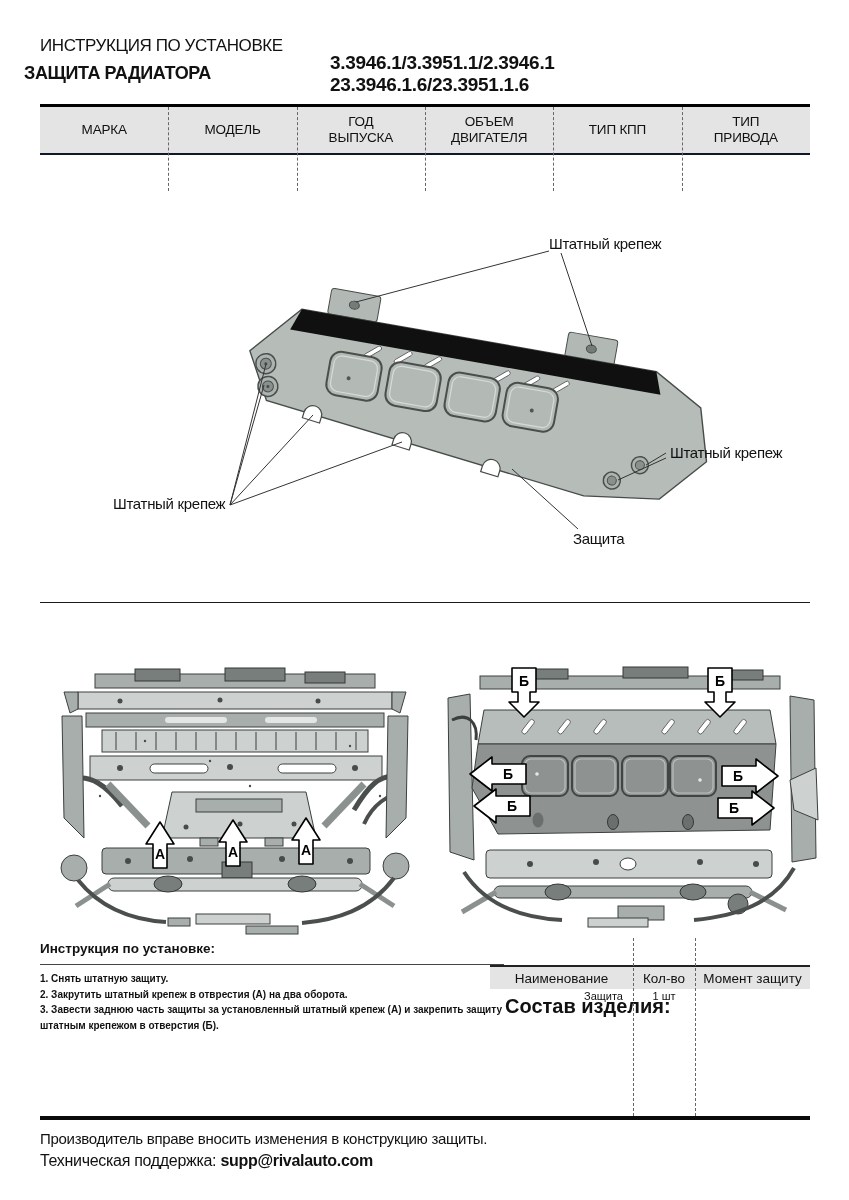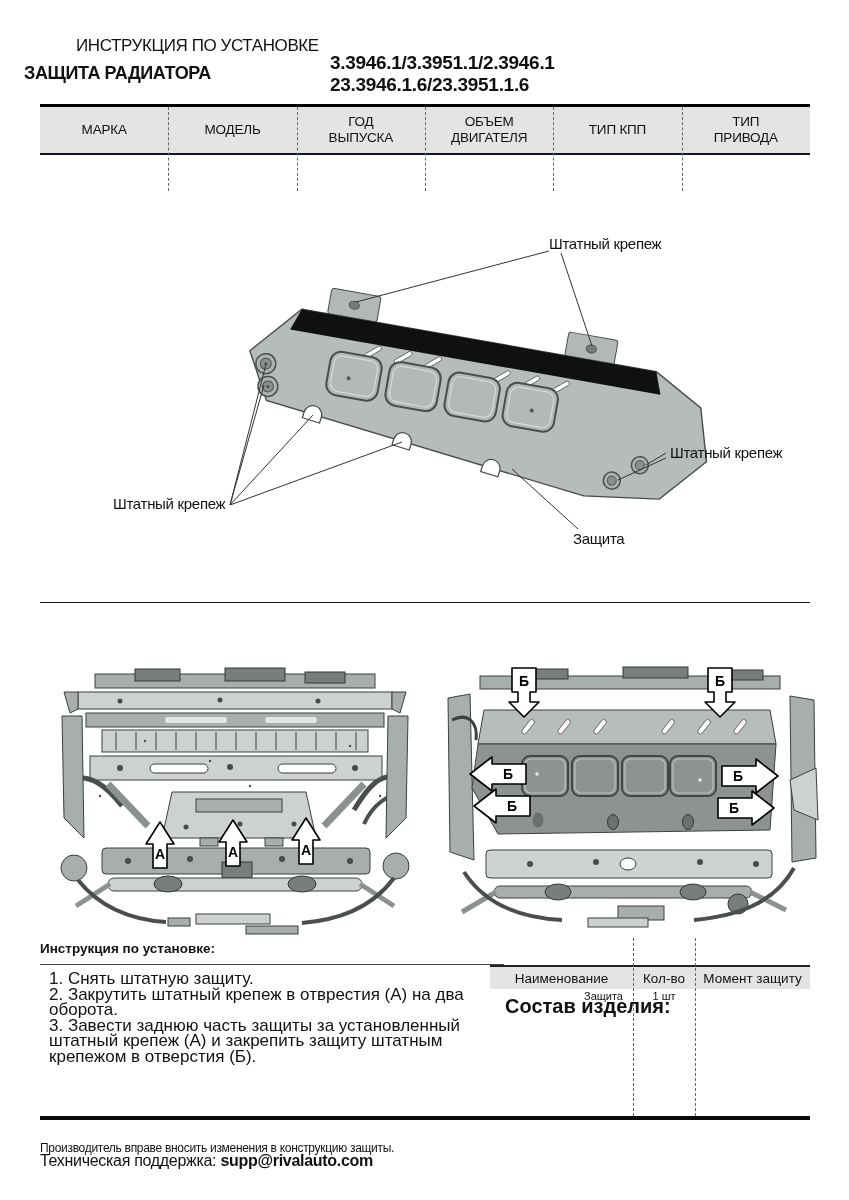--- a/index.html
+++ b/index.html
@@ -1,21 +1,21 @@
 <!DOCTYPE html>
 <html><head>
 <meta charset="utf-8">
 <style>
   html,body{margin:0;padding:0;background:#fff;}
   #page{position:relative;width:849px;height:1200px;background:#fff;overflow:hidden;
         font-family:"Liberation Sans",sans-serif;color:#111;}
   .abs{position:absolute;}
 
   
-  .doc-title{left:40px;top:36px;font-size:17px;font-weight:400;letter-spacing:-0.4px;margin-left:36px;}
+  .doc-title{left:40px;top:36px;font-size:17px;font-weight:400;letter-spacing:-0.4px;}
   .product-title{left:24px;top:63px;font-size:18px;font-weight:700;letter-spacing:-0.4px;}
   .partnums{left:330px;top:52px;font-size:19px;font-weight:700;line-height:22px;letter-spacing:-0.3px;}
 
   
   #spec{left:40px;top:104px;width:770px;}
   .spec-topline{height:3px;background:#000;}
   .spec-head{display:flex;background:#e4e4e4;border-bottom:2px solid #0f172a;height:46px;}
   .spec-head .cell{flex:1;display:flex;align-items:center;justify-content:center;text-align:center;
                    font-size:13.5px;white-space:pre-line;line-height:16px;letter-spacing:-0.2px;}
   .spec-vals{display:flex;height:36px;}
@@ -23,36 +23,36 @@
   .spec-vals .cell.small{font-size:10px;}
   .spec-dash{position:absolute;top:3px;height:84px;width:0;border-left:1px dashed #666;}
 
   
   .divider{left:40px;top:602px;width:770px;height:1px;background:#1a1a1a;}
   .thickline{left:40px;top:1116px;width:770px;height:4px;background:#0a0a0a;}
 
   
   .inst-head{left:40px;top:941px;font-size:13.5px;font-weight:700;}
   .inst-rule{left:40px;top:964px;width:464px;height:1px;background:#444;}
-  .inst-steps{left:49px;top:971px;width:470px;font-size:17px;line-height:15.5px;}
+  .inst-steps{left:40px;top:971px;width:470px;font-size:10px;line-height:15.5px;font-weight:bold;}
 
   
   .comp-head{left:505px;top:995px;font-size:20px;font-weight:700;}
   .comp-topline{left:490px;top:965px;width:320px;height:2px;background:#222;}
   .comp-hrow{left:490px;top:967px;width:320px;height:22px;background:#e4e4e4;display:flex;align-items:center;}
   .comp-hrow .c1{width:143px;} .comp-hrow .c2{width:62px;} .comp-hrow .c3{width:115px;}
   .comp-hrow div{display:flex;align-items:center;justify-content:center;font-size:13.5px;}
   .comp-drow{left:490px;top:990px;width:320px;display:flex;font-size:11px;}
   .comp-drow .c1{width:143px;text-align:right;padding-right:10px;box-sizing:border-box;}
   .comp-drow .c2{width:62px;text-align:center;}
   .comp-drow .c3{width:115px;text-align:center;}
   .comp-dash{position:absolute;top:938px;height:178px;width:0;border-left:1px dashed #666;}
 
   
-  .foot1{left:40px;top:1130px;font-size:12px;letter-spacing:-0.3px;margin-top:11px;}
+  .foot1{left:40px;top:1130px;font-size:15px;letter-spacing:-0.3px;}
   .foot2{left:40px;top:1152px;font-size:16px;letter-spacing:-0.3px;}
   .foot2 b{font-weight:700;}
 
   
   .lbl{font-family:"Liberation Sans",sans-serif;font-size:15px;fill:#111;letter-spacing:-0.3px;}
   .ldr{stroke:#333;stroke-width:1;fill:none;}
   .sL{fill:#cdd2d0;stroke:#3b403e;stroke-width:1;}
   .sM{fill:#a8aeac;stroke:#3b403e;stroke-width:1;}
   .sD{fill:#787e7c;stroke:#343836;stroke-width:1;}
   .sK{fill:#474c4a;}

